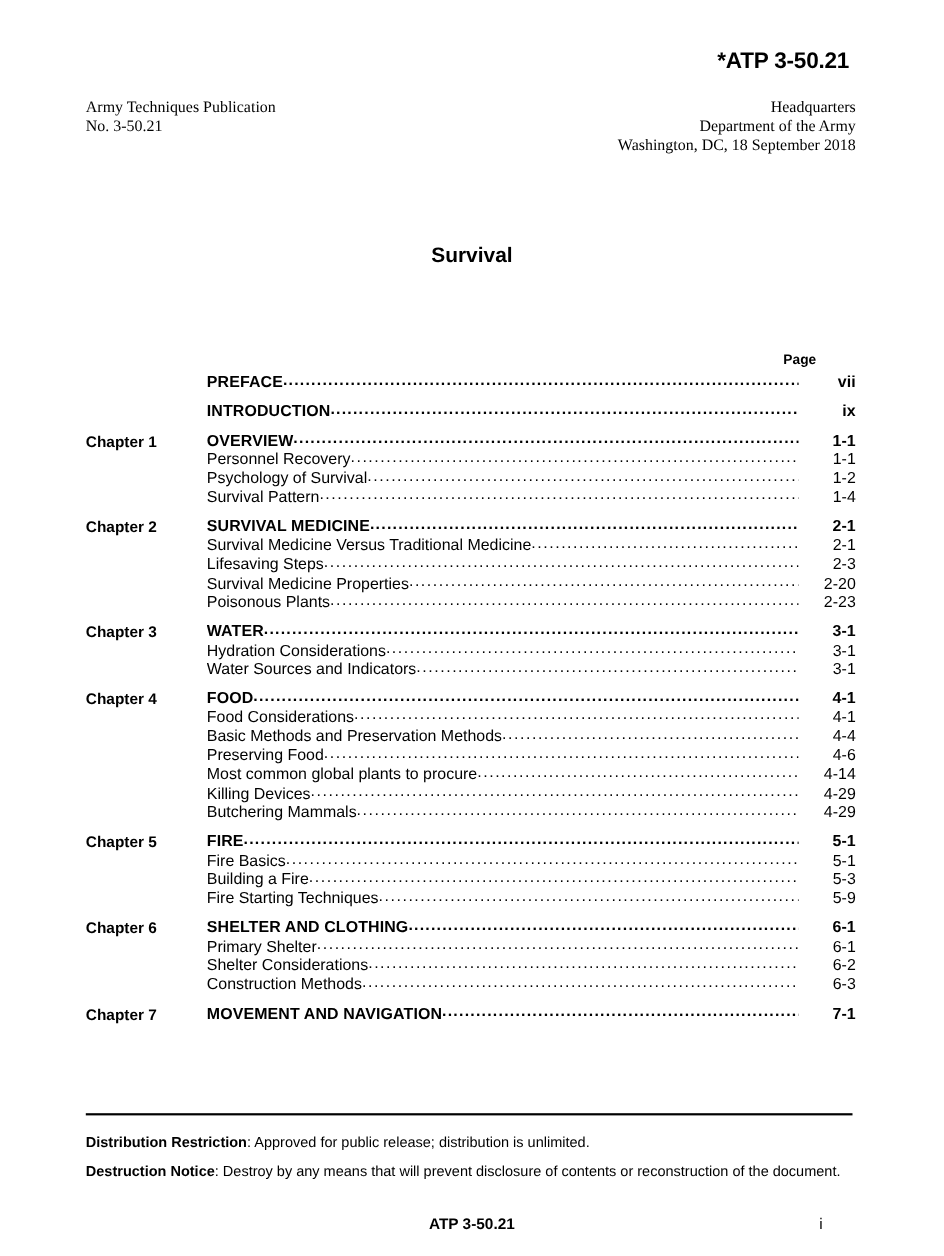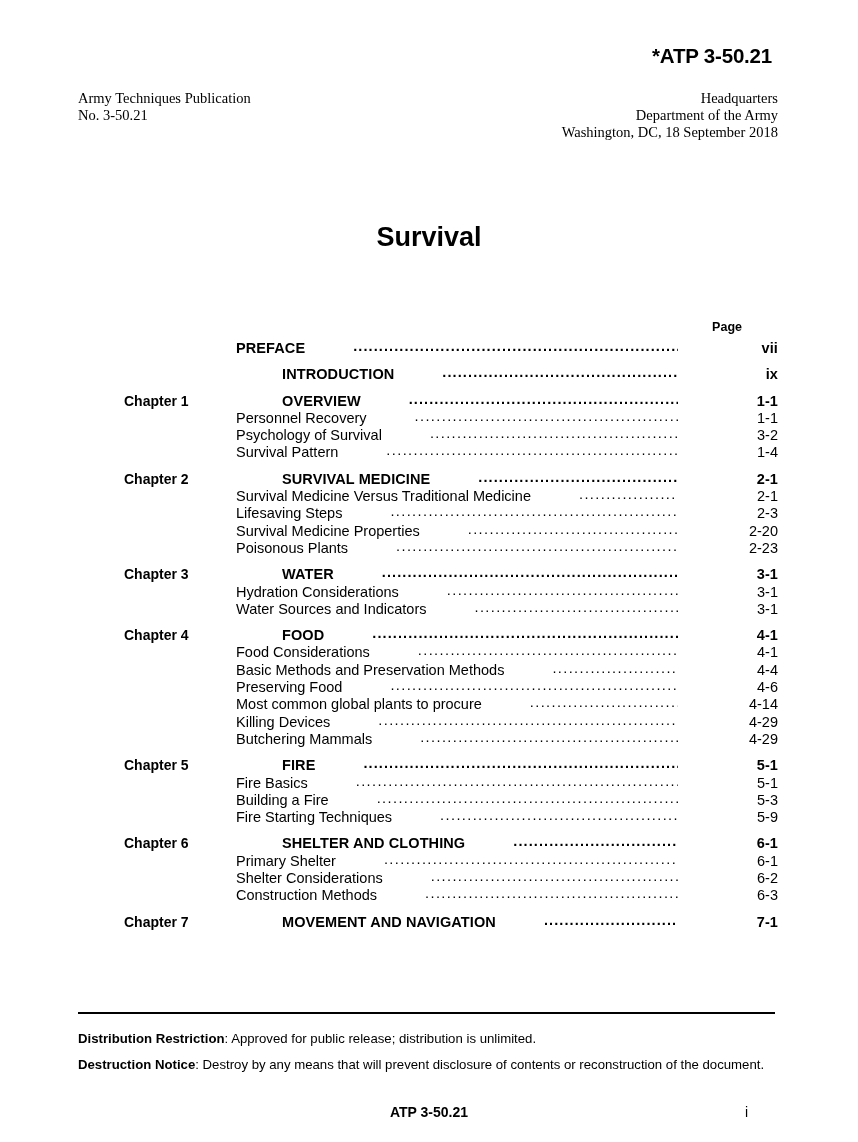--- a/index.html
+++ b/index.html
@@ -58,21 +58,21 @@
 
   
   .doc-title {
     position: absolute;
     left: 0;
     top: 222px;
     width: 858px;
     text-align: center;
     font-family: "Liberation Sans", sans-serif;
     font-weight: bold;
-    font-size: 27px;
+    font-size: 19px;
     letter-spacing: 0px;
   }
   .contents-title {
     position: absolute;
     left: 0;
     top: 274px;
     width: 858px;
     text-align: center;
     font-family: "Liberation Sans", sans-serif;
     font-weight: bold;
@@ -99,23 +99,22 @@
     font-size: 12.5px;
   }
 
   .toc-row {
     display: flex;
     align-items: center;
     font-family: "Liberation Sans", sans-serif;
     font-size: 14.5px;
     line-height: 17.3px;
     white-space: nowrap;
-    gap: 48px;
-  }
-  .toc-row.gap-top { margin-top: 9px; margin-left: 46px; }
+  }
+  .toc-row.gap-top { margin-top: 9px; }
 
   .toc-chapter-label {
     flex: 0 0 110px;
     width: 110px;
     font-weight: bold;
     font-size: 14px;
     overflow: hidden;
   }
   .toc-title {
     flex: 0 0 auto;
@@ -253,21 +252,21 @@
         <div class="toc-row">
           <span class="toc-chapter-label"></span>
           <span class="toc-title">Personnel Recovery</span>
           <span class="toc-leader"></span>
           <span class="toc-pagenum">1-1</span>
         </div>
         <div class="toc-row">
           <span class="toc-chapter-label"></span>
           <span class="toc-title">Psychology of Survival</span>
           <span class="toc-leader"></span>
-          <span class="toc-pagenum">3-2</span>
+          <span class="toc-pagenum">1-2</span>
         </div>
         <div class="toc-row">
           <span class="toc-chapter-label"></span>
           <span class="toc-title">Survival Pattern</span>
           <span class="toc-leader"></span>
           <span class="toc-pagenum">1-4</span>
         </div>
         <div class="toc-row major gap-top">
           <span class="toc-chapter-label">Chapter 2</span>
           <span class="toc-title">SURVIVAL MEDICINE</span>

